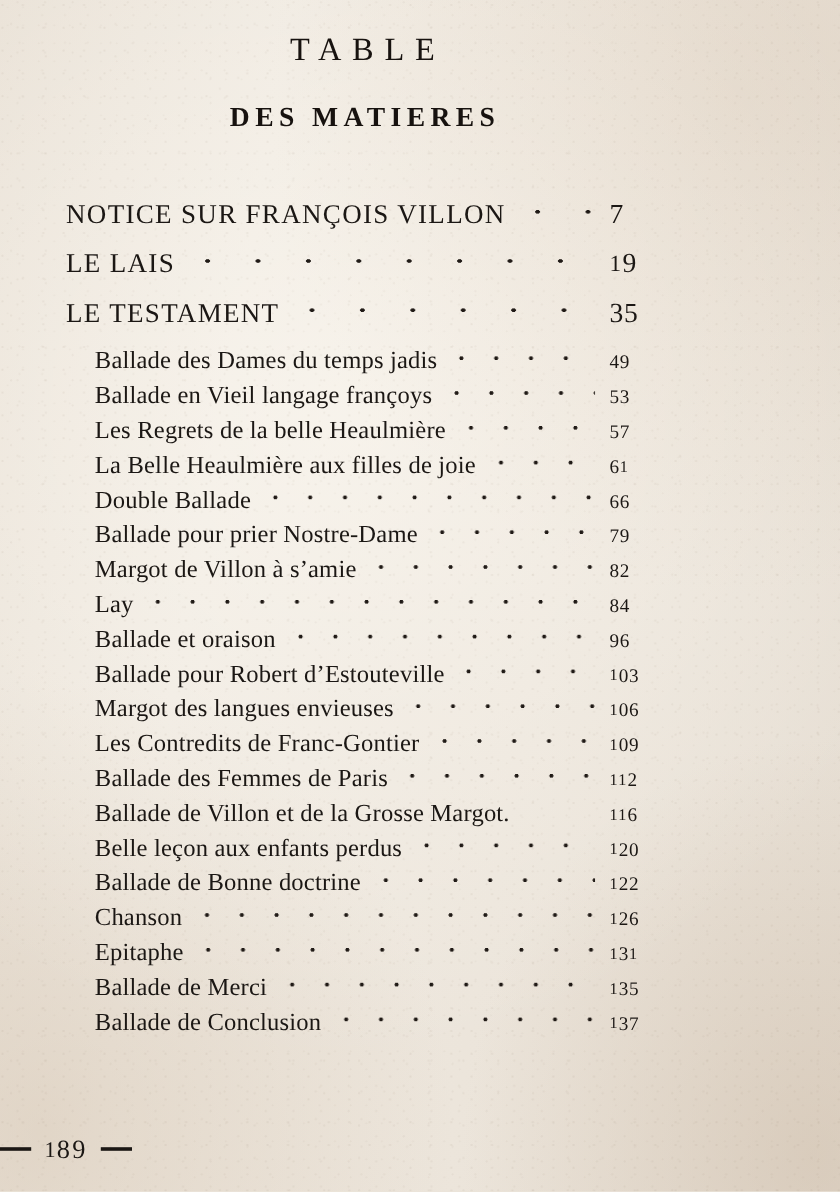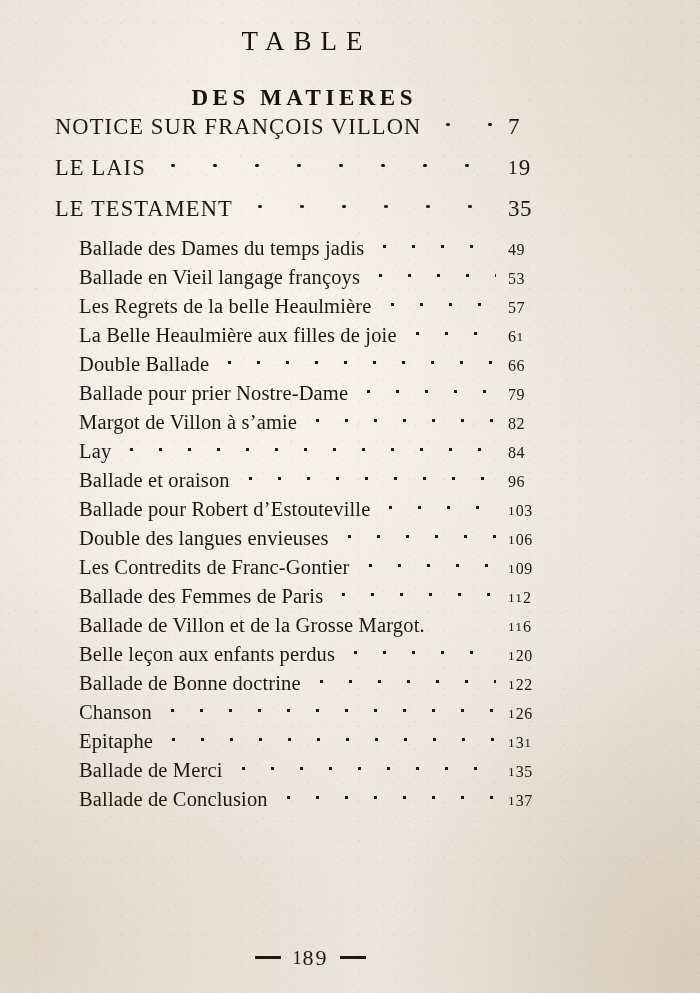--- a/index.html
+++ b/index.html
@@ -67,20 +67,21 @@
     padding-top: 28px;
     font-size: 23px;
     font-weight: 700;
     letter-spacing: 4.5px;
     text-indent: 4.5px;
     color: #17120f;
   }
 
   
   #toc {
+    margin-top: 52px;
     padding-left: 55px;
     padding-right: 18px;
   }
   .toc-row {
     display: flex;
     align-items: baseline;
     white-space: nowrap;
   }
   .toc-row.level-main {
     height: 41px;
@@ -138,24 +139,23 @@
   .osf1 {
     font-size: 0.84em;
     letter-spacing: 1px;
     position: relative;
     top: -0.03em;
   }
 
   
   #folio {
     position: absolute;
-    left: 17px;
+    left: 0;
     right: 0;
     bottom: 22px;
-    text-align: center;
     font-size: 21px;
     letter-spacing: 2px;
   }
   .folio-rule {
     display: inline-block;
     width: 26px;
     height: 3px;
     background: #1b1714;
     vertical-align: 0.28em;
   }
@@ -238,21 +238,21 @@
         <span class="toc-label">Ballade et oraison</span>
         <span class="toc-leader"></span>
         <span class="toc-page">96</span>
       </div>
       <div class="toc-row level-sub">
         <span class="toc-label">Ballade pour Robert d’Estouteville</span>
         <span class="toc-leader"></span>
         <span class="toc-page"><span class="osf1">1</span>03</span>
       </div>
       <div class="toc-row level-sub">
-        <span class="toc-label">Double des langues envieuses</span>
+        <span class="toc-label">Margot des langues envieuses</span>
         <span class="toc-leader"></span>
         <span class="toc-page"><span class="osf1">1</span>06</span>
       </div>
       <div class="toc-row level-sub">
         <span class="toc-label">Les Contredits de Franc-Gontier</span>
         <span class="toc-leader"></span>
         <span class="toc-page"><span class="osf1">1</span>09</span>
       </div>
       <div class="toc-row level-sub">
         <span class="toc-label">Ballade des Femmes de Paris</span>

